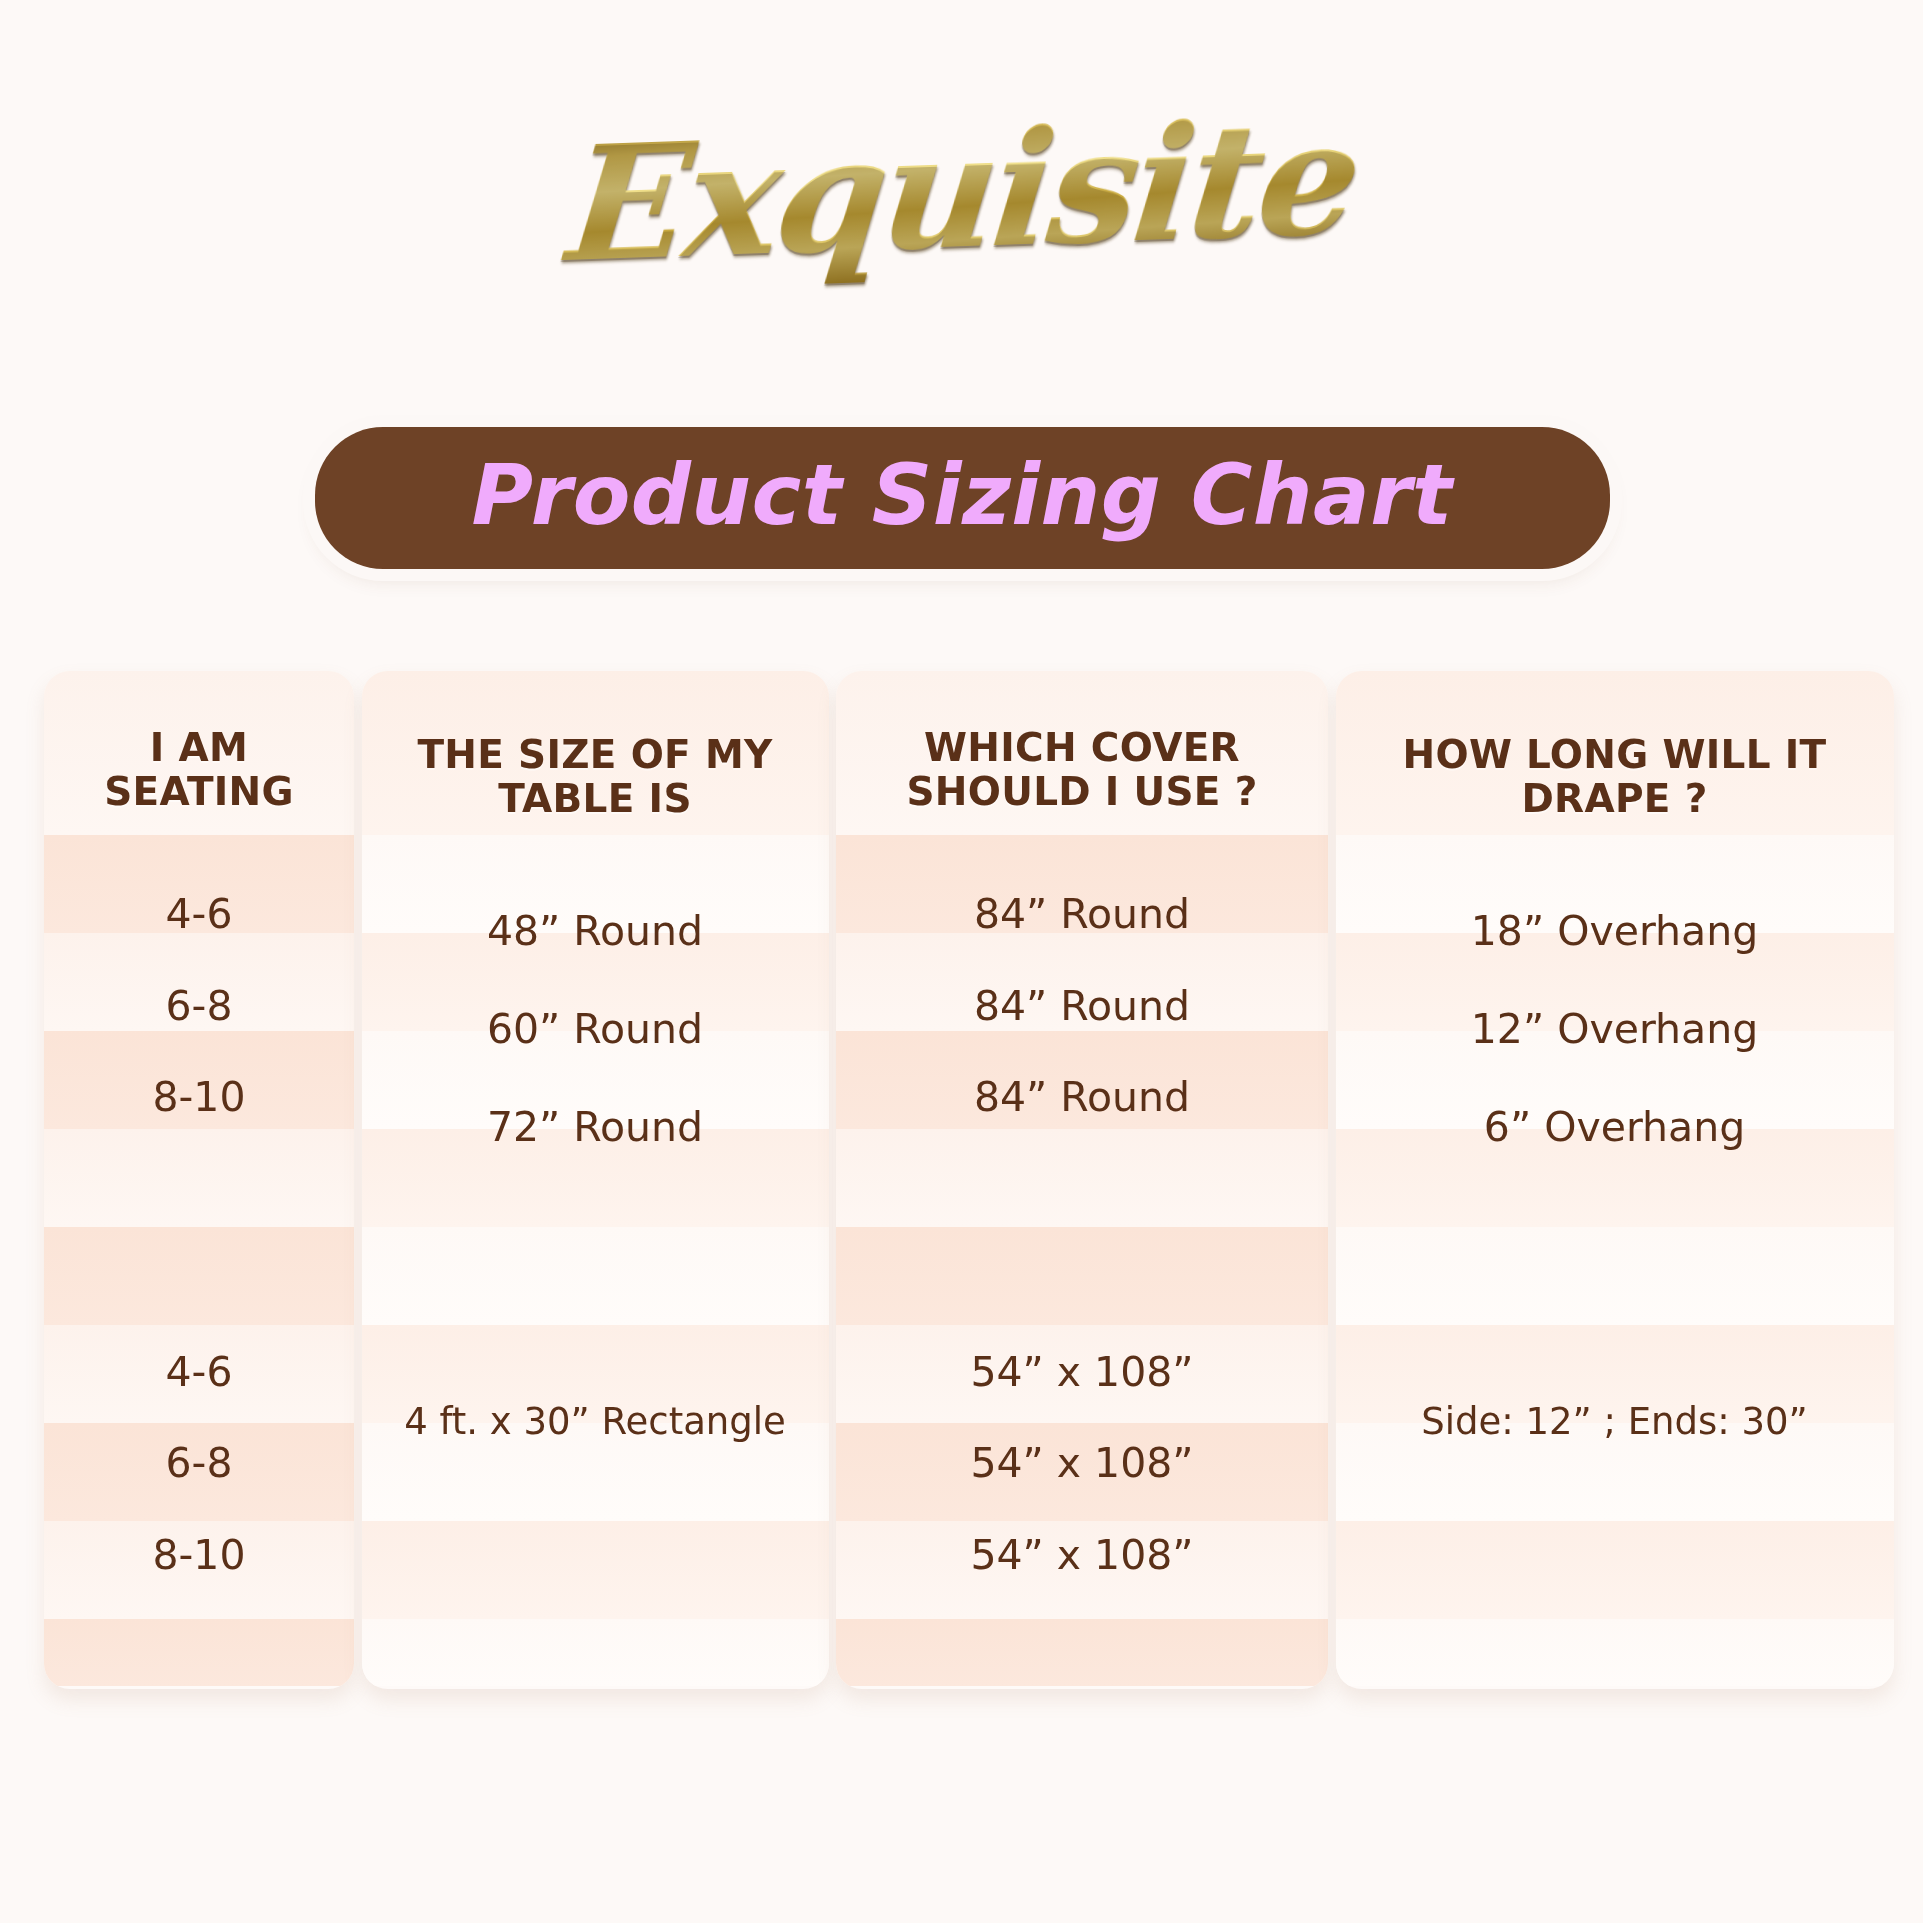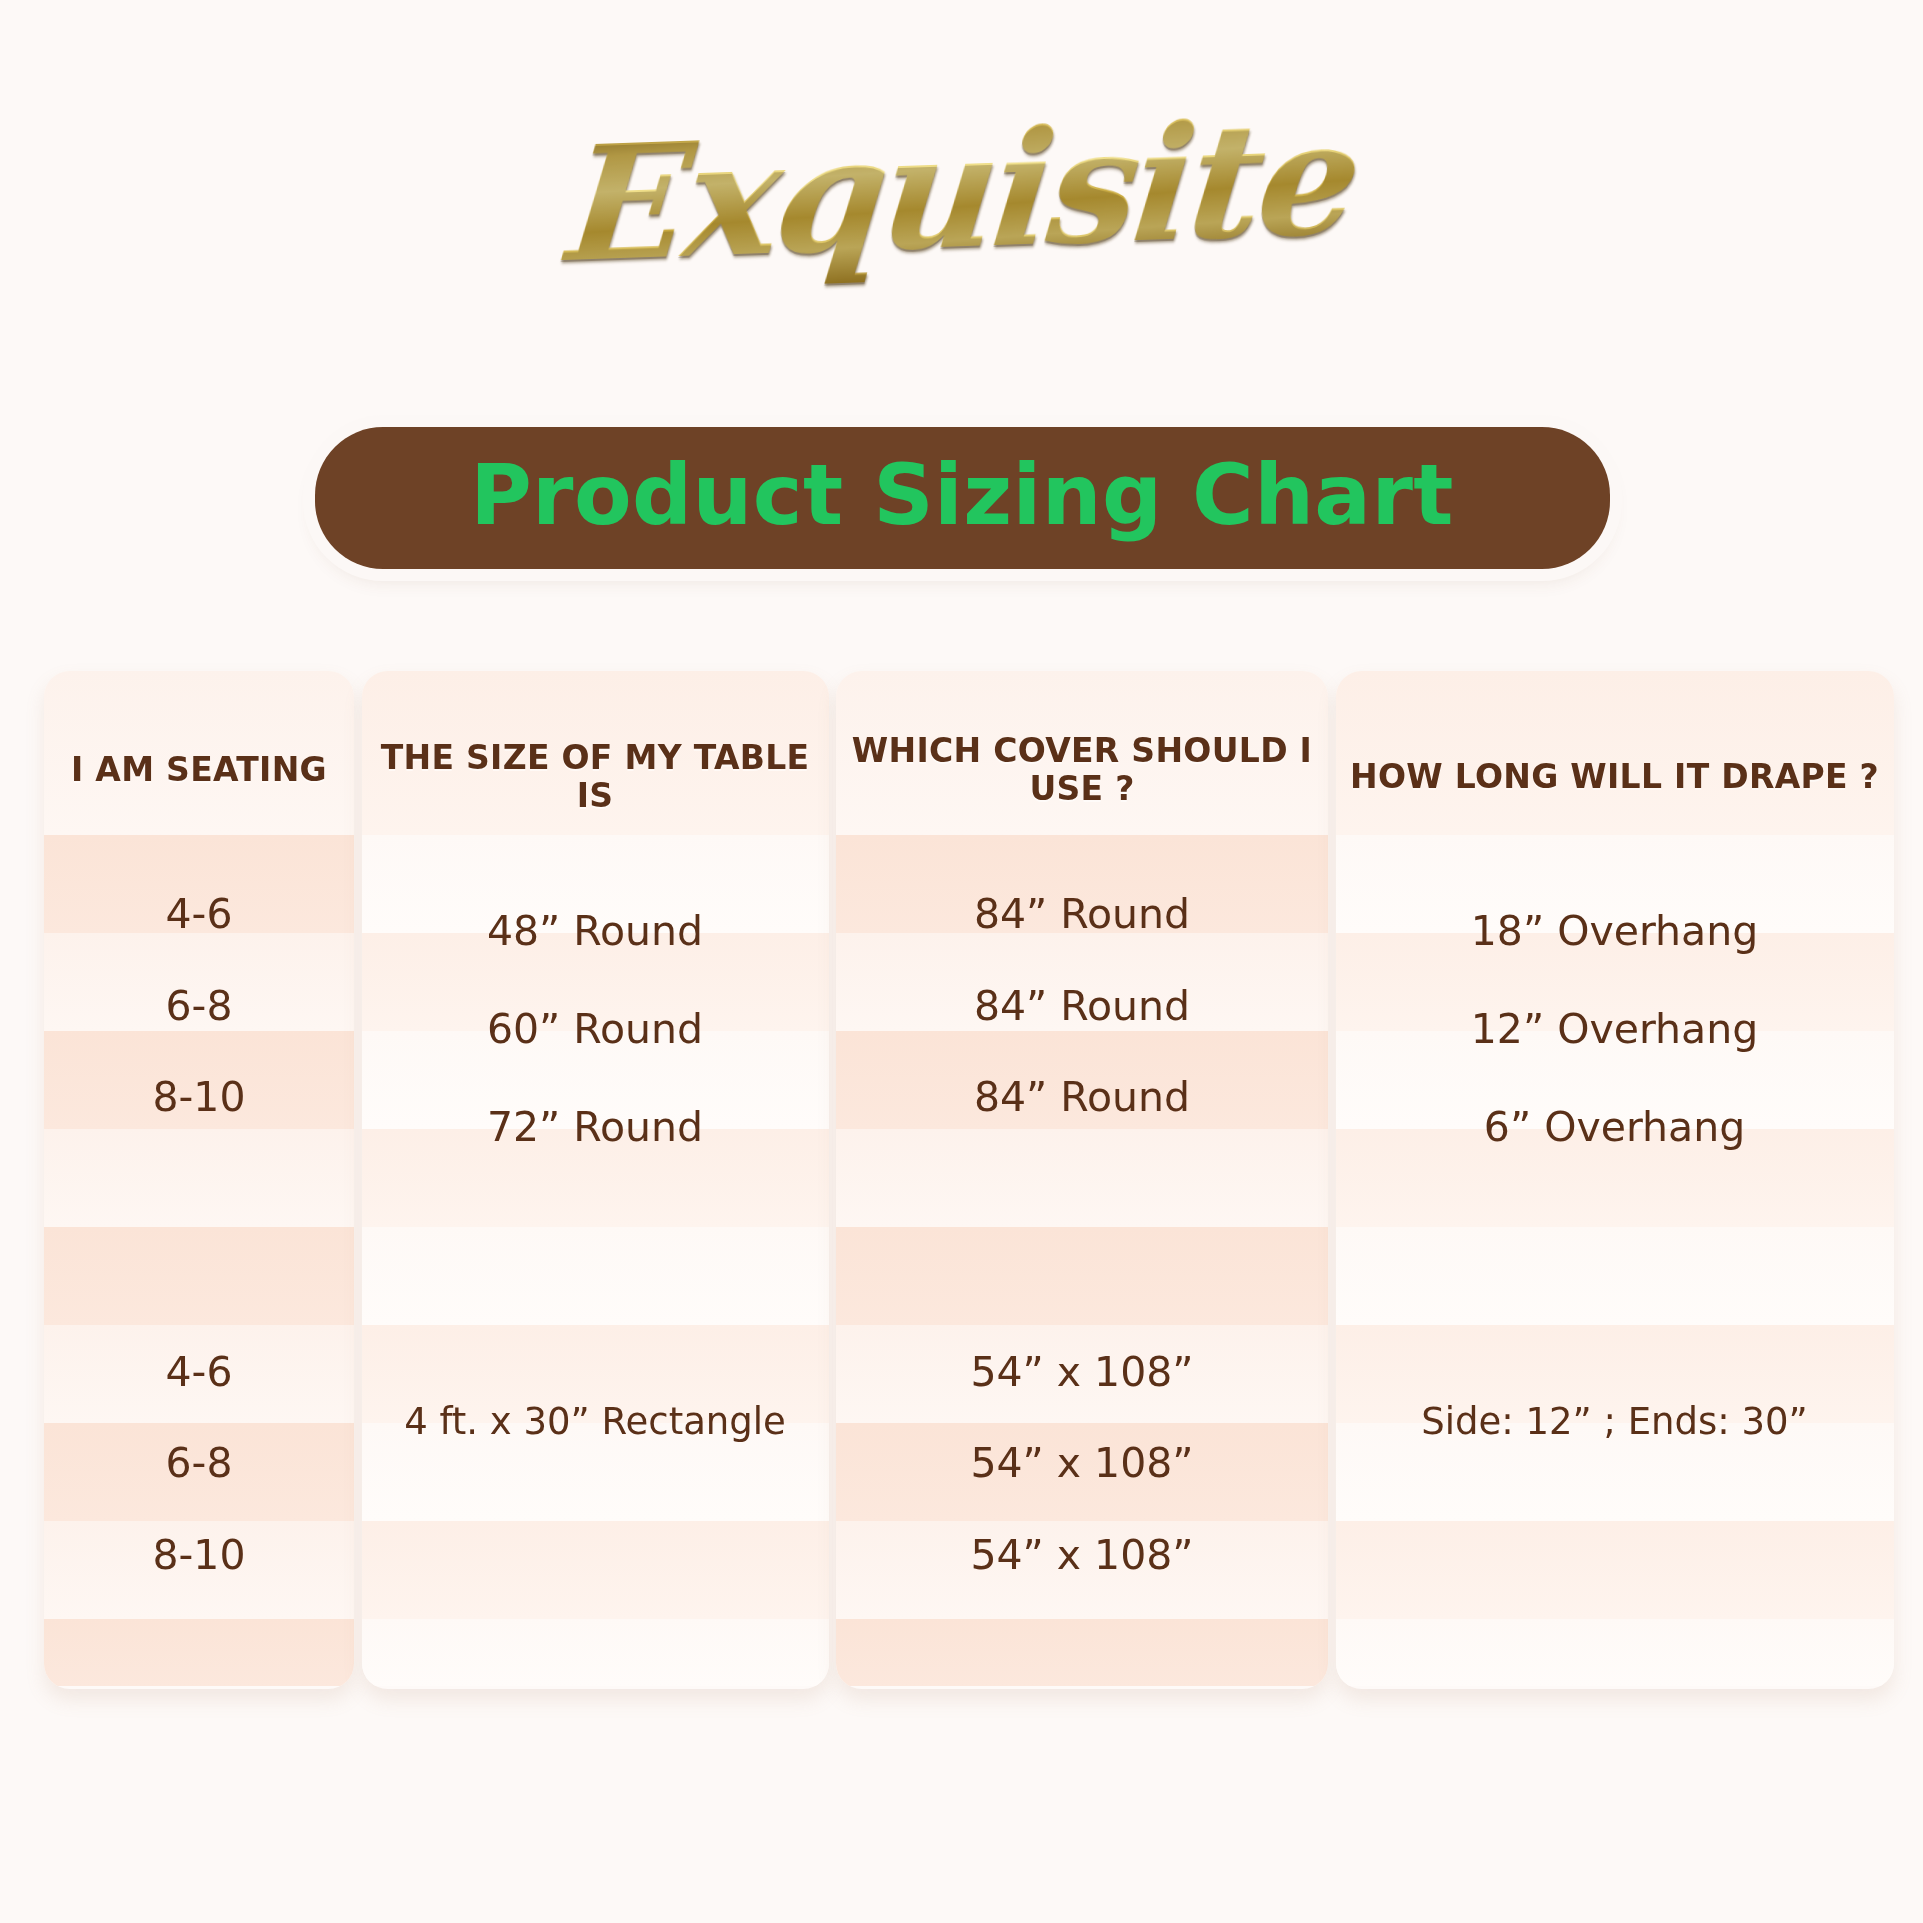--- a/index.html
+++ b/index.html
@@ -67,27 +67,28 @@
     border-radius: 68px;
     padding: 21px 69px 27px 69px;
     min-width: 1157px;
     text-align: center;
     box-shadow:
       0 0 0 12px #FCF8F6,
       0 10.5px 19.5px rgba(110, 66, 38, 0.13);
   }
   #title-pill .title-text {
     display: block;
-    color: #22c55e;
+    color: #f0abfc;
     font-family: "DejaVu Sans", sans-serif;
     font-weight: 700;
     font-size: 84px;
     line-height: 1.12;
     letter-spacing: 0.4px;
     white-space: nowrap;
+    font-style: italic;
   }
 
   
   #sizing-table {
     position: absolute;
     left: 44px;
     top: 671px;
     width: 1843px;
     height: 1018px;
     display: flex;
@@ -132,21 +133,21 @@
     align-items: center;
     justify-content: center;
     text-align: center;
     color: #5A3018;
     padding: 0 7.5px;
     box-sizing: border-box;
   }
   .cell.head {
     font-family: "DejaVu Sans", sans-serif;
     font-weight: 700;
-    font-size: 33px;
+    font-size: 39px;
     line-height: 1.14;
     letter-spacing: 0.3px;
     text-shadow: 0 1.5px 0 rgba(255,255,255,0.55);
   }
   .cell.body {
     font-family: "DejaVu Sans", sans-serif;
     font-weight: 400;
     font-size: 41px;
     line-height: 1.1;
     color: #5A3018;

